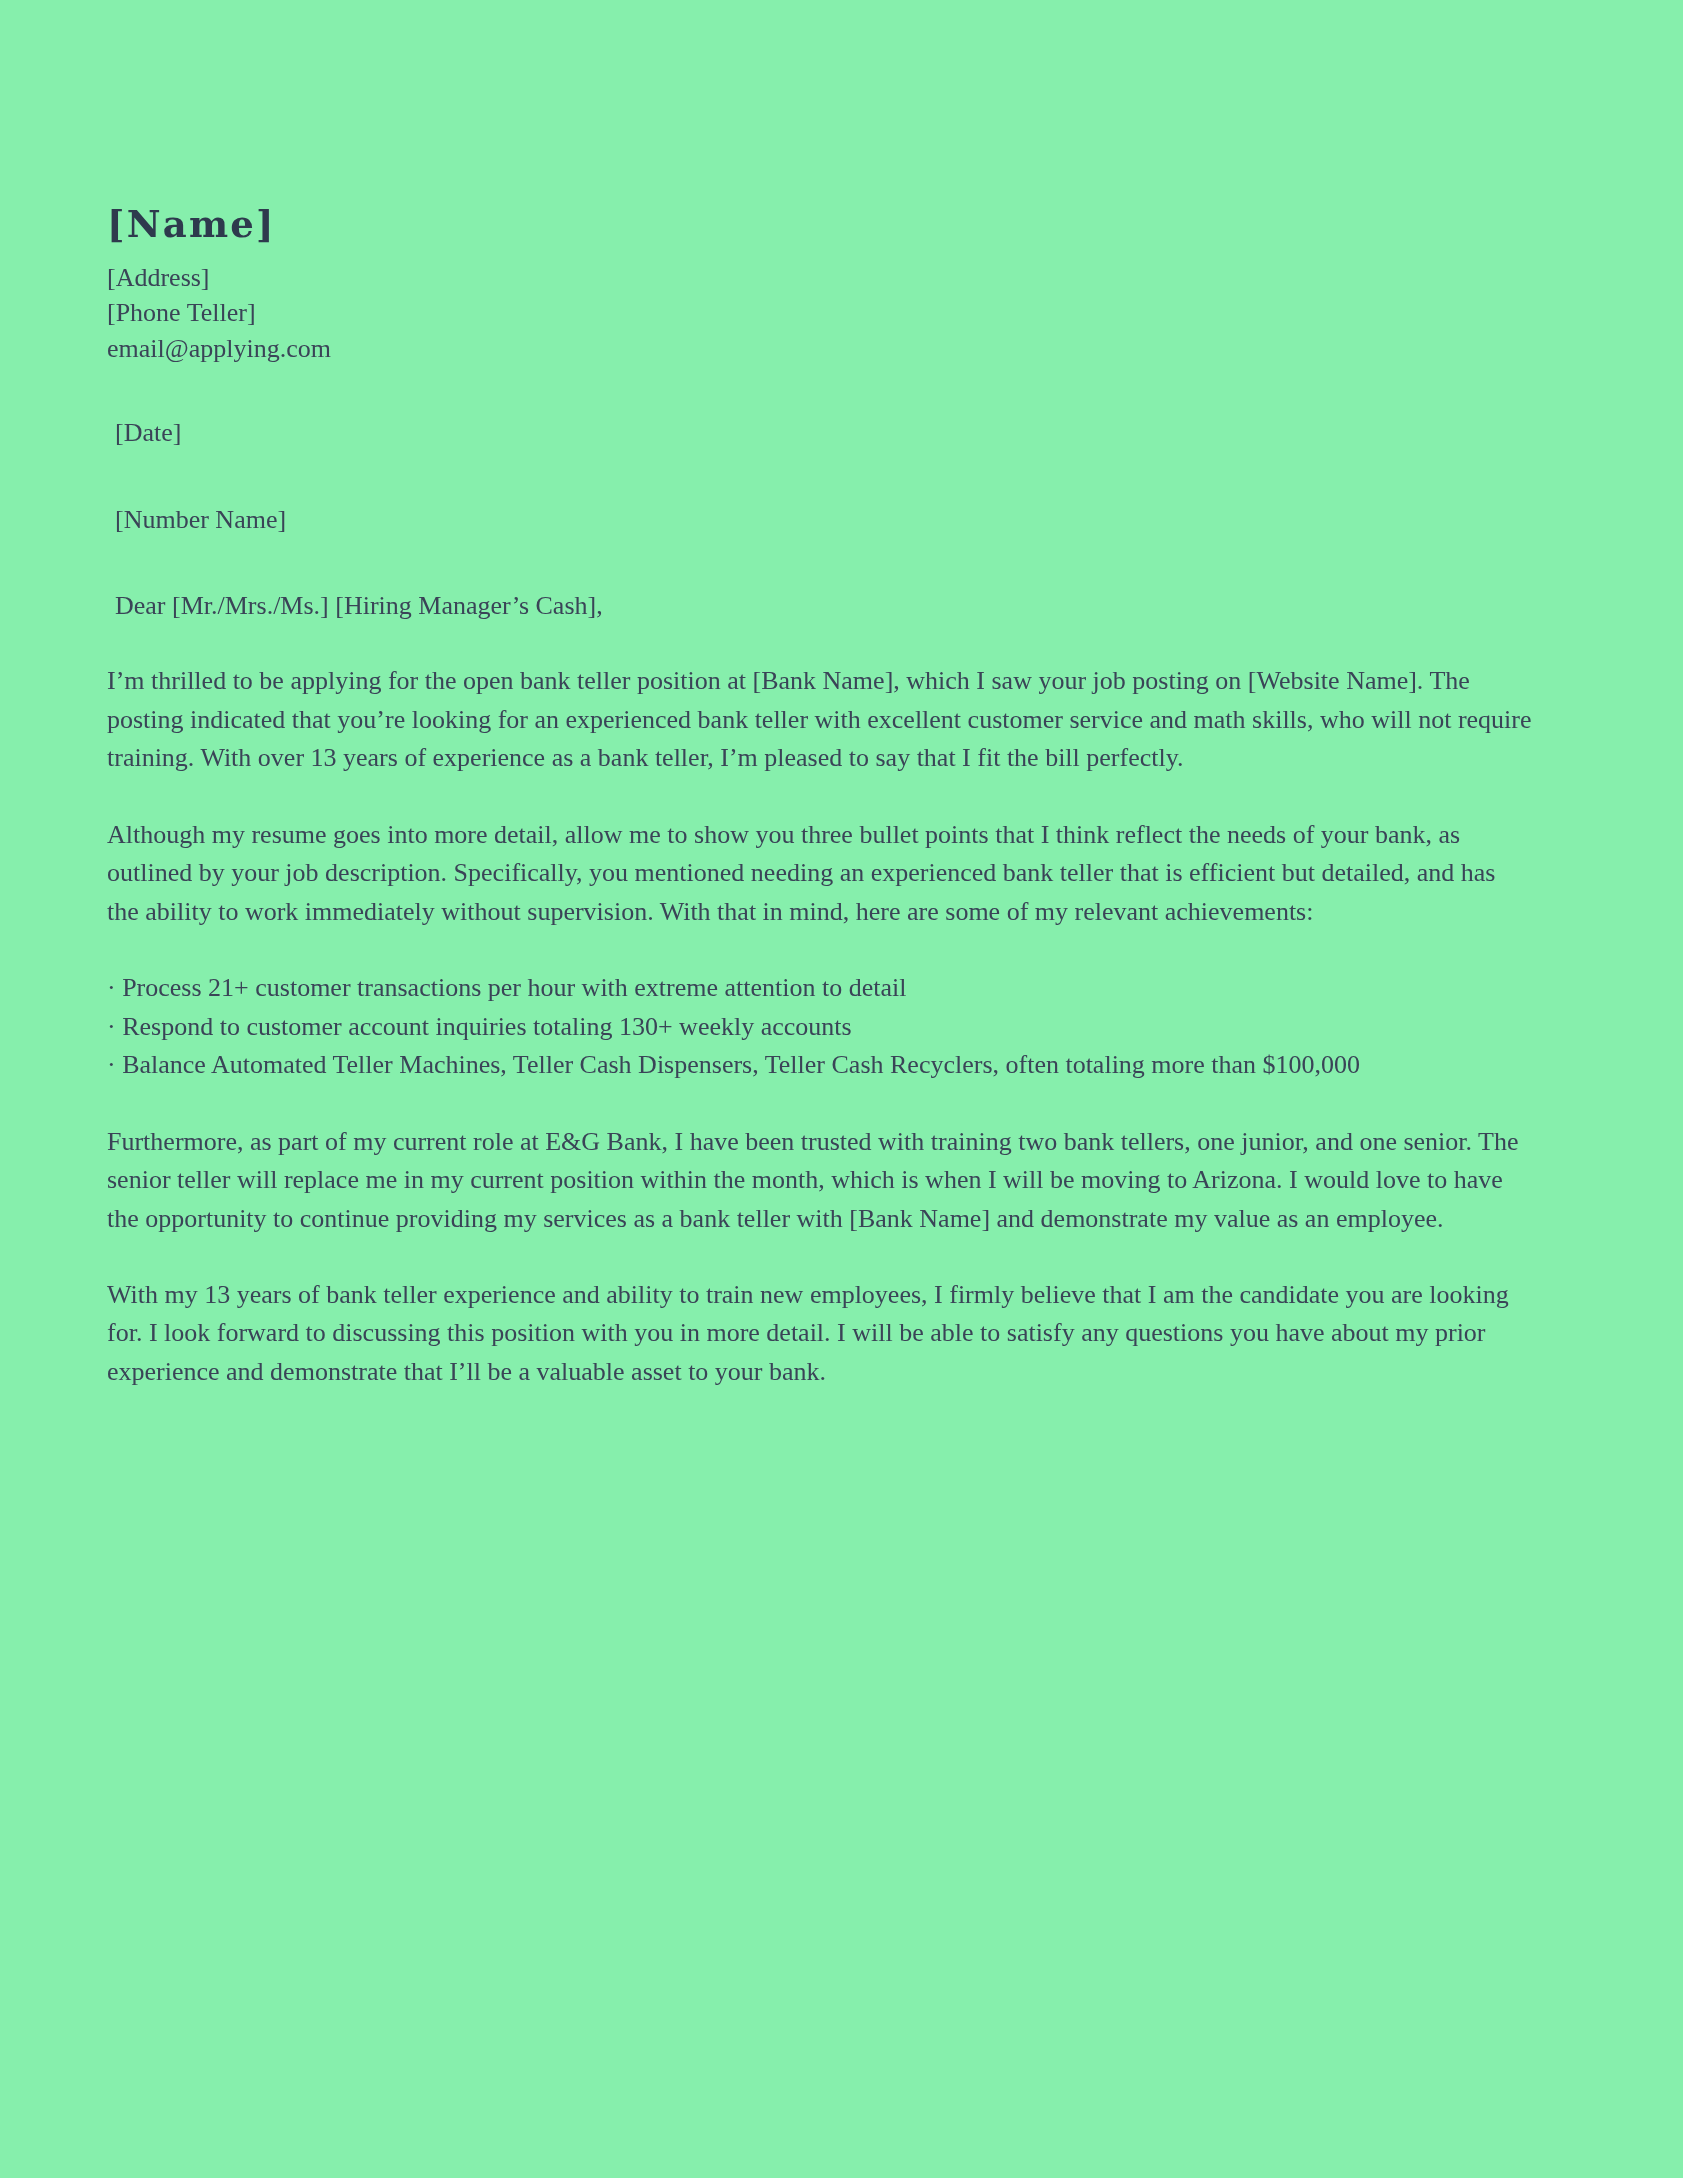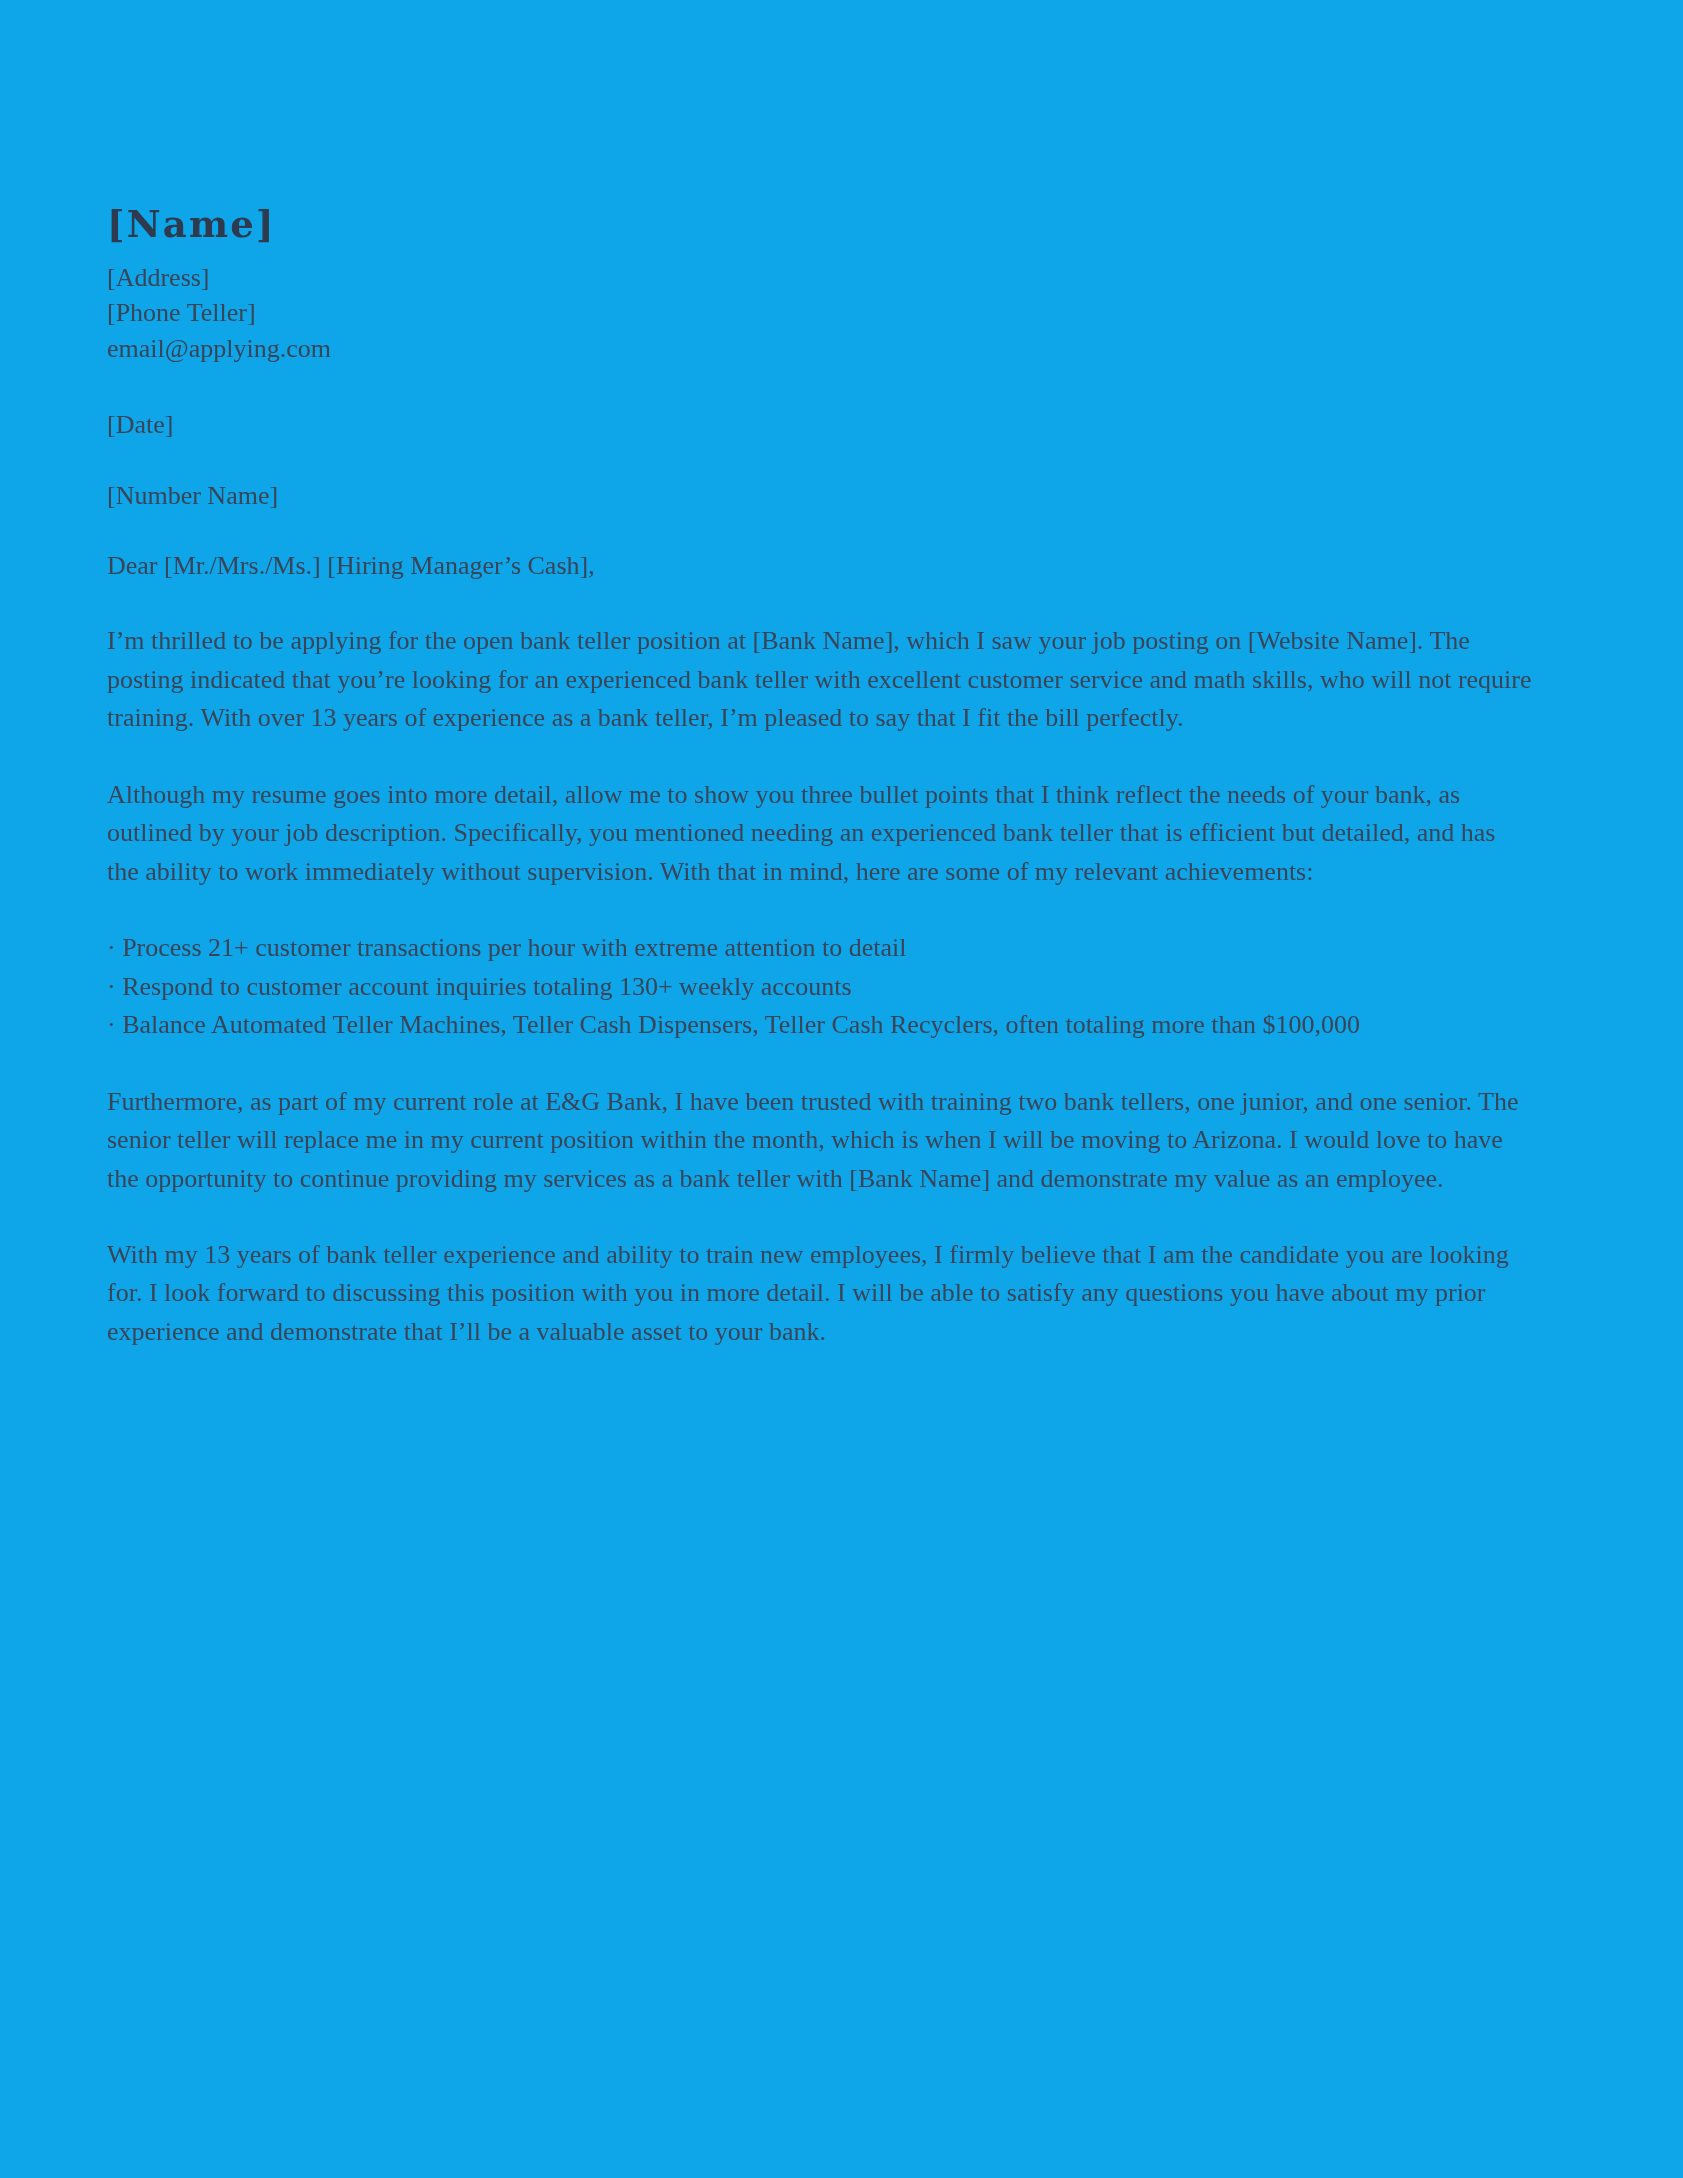--- a/index.html
+++ b/index.html
@@ -4,21 +4,21 @@
 <style>
   html, body {
     margin: 0;
     padding: 0;
     background: #ffffff;
   }
   .page {
     position: relative;
     width: 1683px;
     height: 2178px;
-    background: #0ea5e9;
+    background: #86efac;
     box-sizing: border-box;
     overflow: hidden;
   }
   .letter {
     position: absolute;
     left: 107px;
     top: 203px;
     width: 1426px;
   }
 
@@ -40,21 +40,21 @@
     margin: 0;
     white-space: pre;
   }
 
   
   .letter-block {
     font-family: "Liberation Serif", "DejaVu Serif", serif;
     font-size: 26px;
     line-height: 1.40;
     color: #3a4457;
-    margin: 0;
+    margin: 8px;
   }
   .spacer-sm { height: 34px; }
   .spacer-md { height: 40px; }
 
   .para {
     font-family: "Liberation Serif", "DejaVu Serif", serif;
     font-size: 26px;
     line-height: 1.48;
     color: #3a4457;
     margin: 0;

